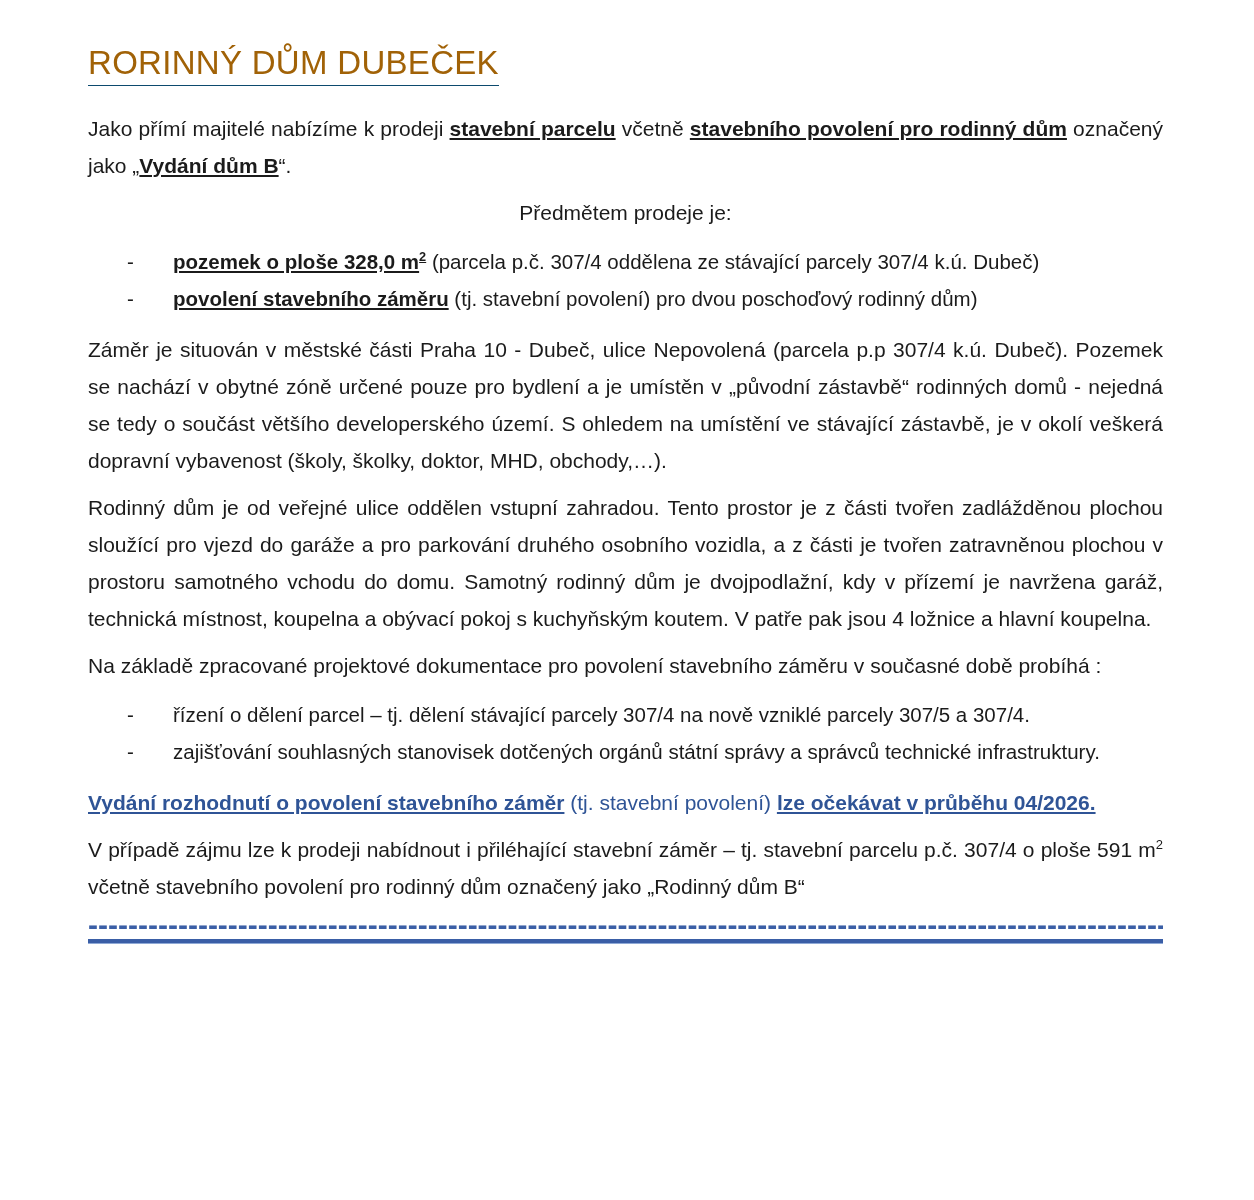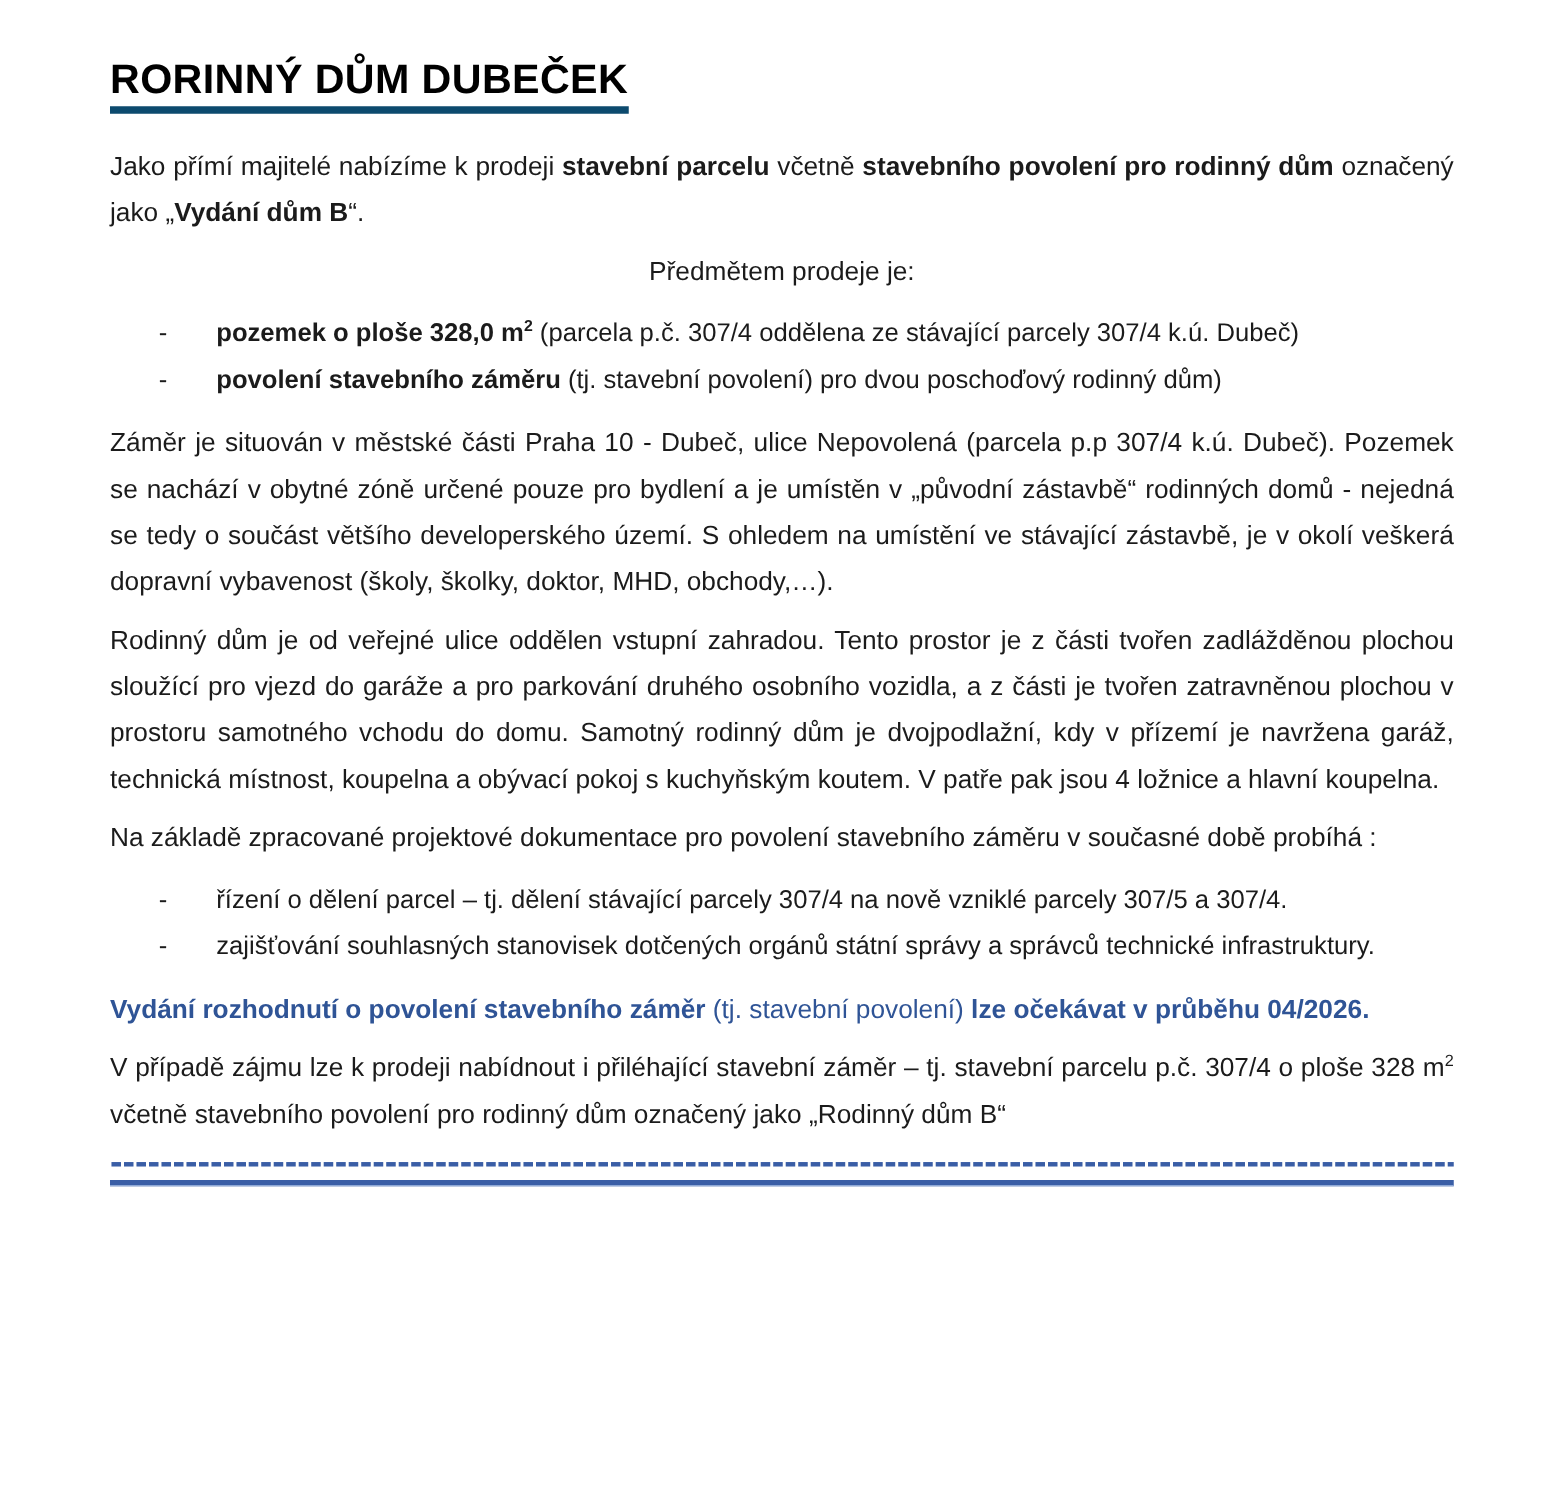--- a/index.html
+++ b/index.html
@@ -21,34 +21,34 @@
     position: relative;
     margin-left: 88px;
     width: 1075px;
     padding-top: 44px;
     color: #1b1b1b;
   }
   .doc-title {
     display: inline-block;
     margin: 0 0 24px 0;
     font-size: 33px;
-    font-weight: bold;
-    color: #000000;
-    border-bottom: 6px solid #0c4a6e;
+    font-weight: normal;
+    color: #a16207;
+    border-bottom: 1px solid #0c4a6e;
     padding-bottom: 3px;
     letter-spacing: 0.3px;
   }
   p.para {
     margin: 0 0 10px 0;
     font-size: 21px;
     line-height: 37px;
     text-align: justify;
   }
   p.para.no-justify { text-align: center; }
-  strong { font-weight: bold; }
+  strong { font-weight: bold; text-decoration: underline; }
   sup {
     font-size: 0.62em;
     line-height: 0;
     vertical-align: super;
   }
   .list {
     margin: 12px 0 14px 0;
   }
   .li {
     position: relative;
@@ -117,19 +117,19 @@
       <div class="li">
         <span class="marker">-</span><span>řízení o dělení parcel – tj. dělení stávající parcely 307/4 na nově vzniklé parcely 307/5 a 307/4.</span>
       </div>
       <div class="li justify">
         <span class="marker">-</span><span>zajišťování souhlasných stanovisek dotčených orgánů státní správy a správců technické infrastruktury.</span>
       </div>
     </div>
 
     <p class="para blue-para"><strong>Vydání rozhodnutí o povolení stavebního záměr</strong><span class="normal"> (tj. stavební povolení) </span><strong>lze očekávat v průběhu 04/2026.</strong></p>
 
-    <p class="para"><span>V případě zájmu lze k prodeji nabídnout i přiléhající stavební záměr – tj. stavební parcelu p.č. 307/4 o ploše 328 m</span><sup>2</sup><span> včetně stavebního povolení pro rodinný dům označený jako „Rodinný dům B“</span></p>
+    <p class="para"><span>V případě zájmu lze k prodeji nabídnout i přiléhající stavební záměr – tj. stavební parcelu p.č. 307/4 o ploše 591 m</span><sup>2</sup><span> včetně stavebního povolení pro rodinný dům označený jako „Rodinný dům B“</span></p>
 
     <div class="divider-dashes">--------------------------------------------------------------------------------------------------------------</div>
     <div class="divider-solid"></div>
 
   </div>
 </div>
 
 </body></html>

